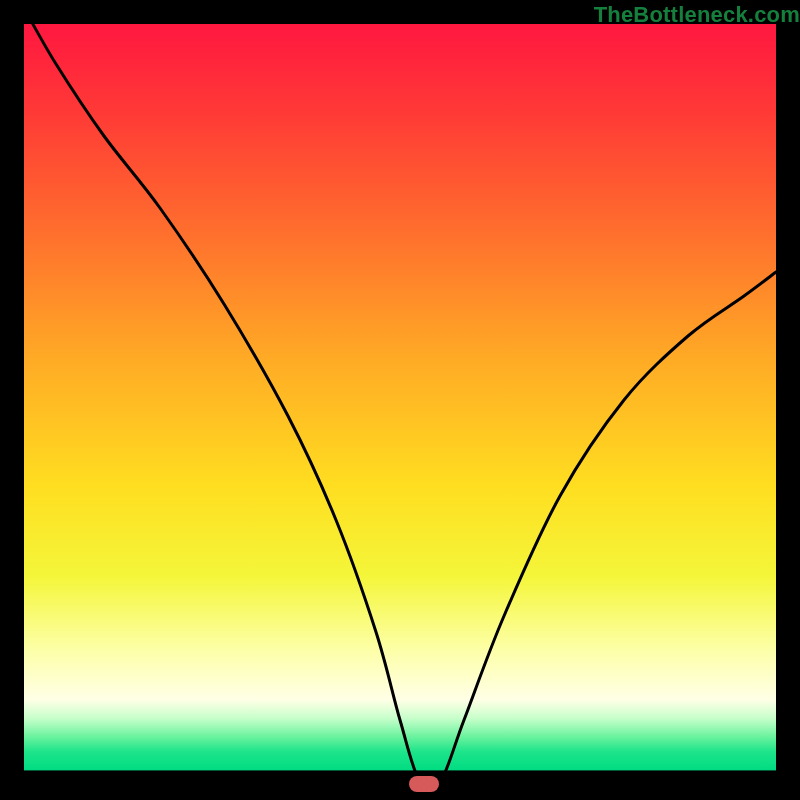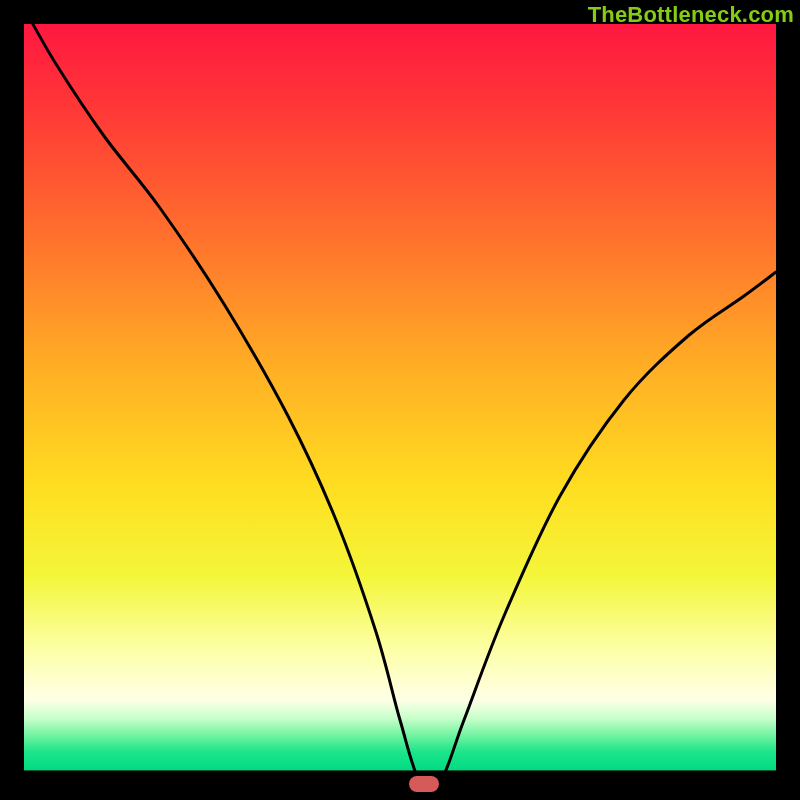--- a/index.html
+++ b/index.html
@@ -16,25 +16,25 @@
     height: 800px;
   }
   svg {
     position: absolute;
     top: 0;
     left: 0;
   }
   .watermark {
     position: absolute;
     top: 2px;
-    right: 6px;
+    right: 0;
     font-family: Arial, Helvetica, sans-serif;
     font-size: 22px;
     font-weight: 600;
-    color: #84cc16;
+    color: #15803d;
     letter-spacing: 0.2px;
   }
 </style>
 </head>
 <body>
 
 <div class="stage">
   <svg id="chart-svg" width="800" height="800" viewBox="0 0 800 800">
       <defs>
         <linearGradient id="bg-grad" x1="0" y1="0" x2="0" y2="1">

